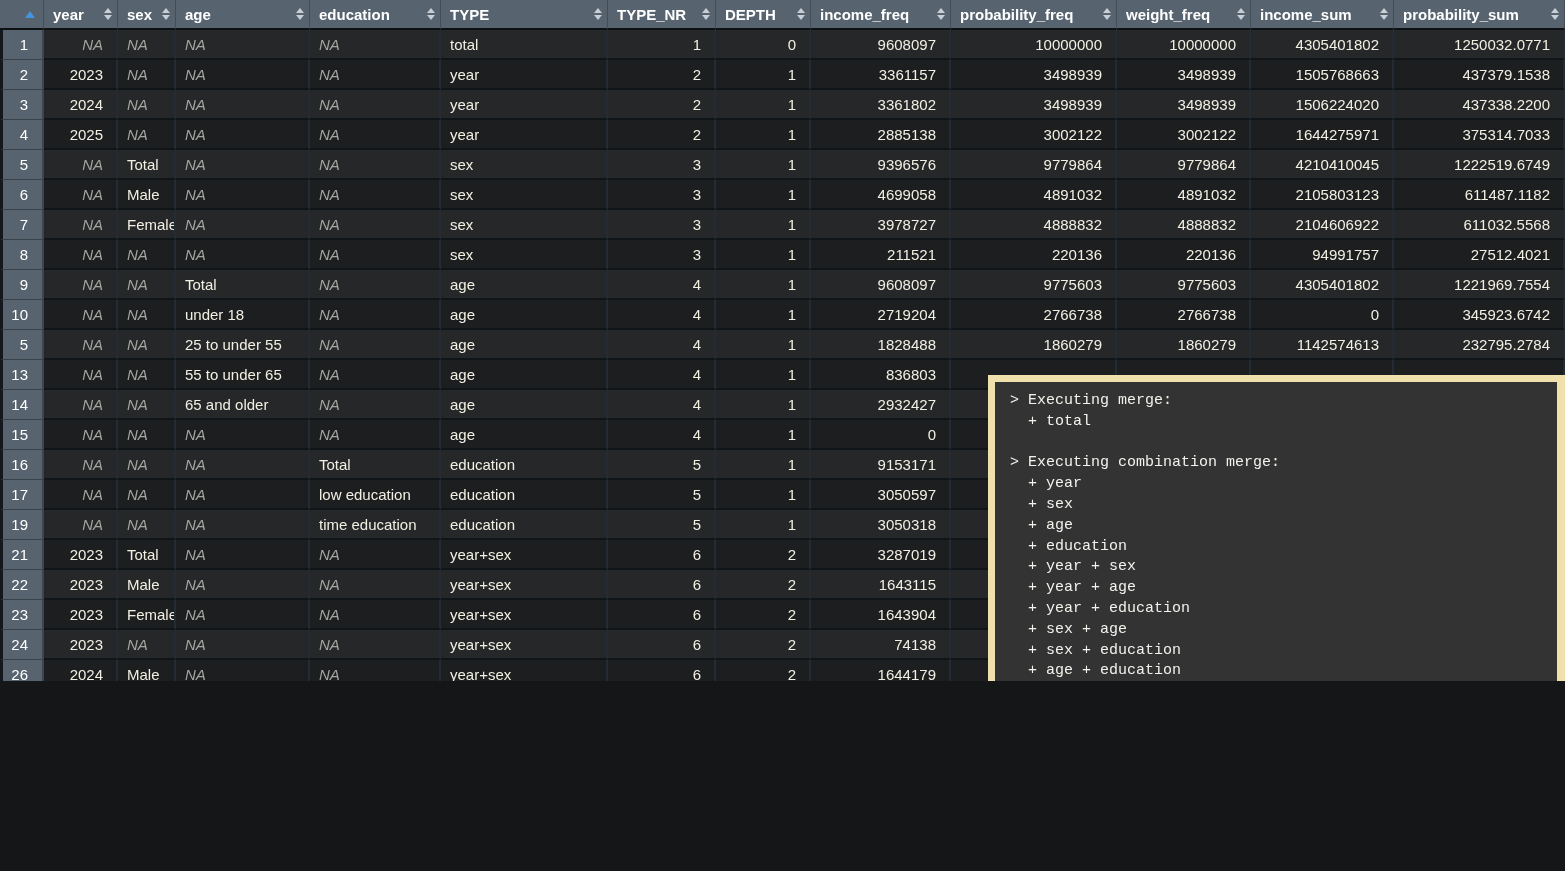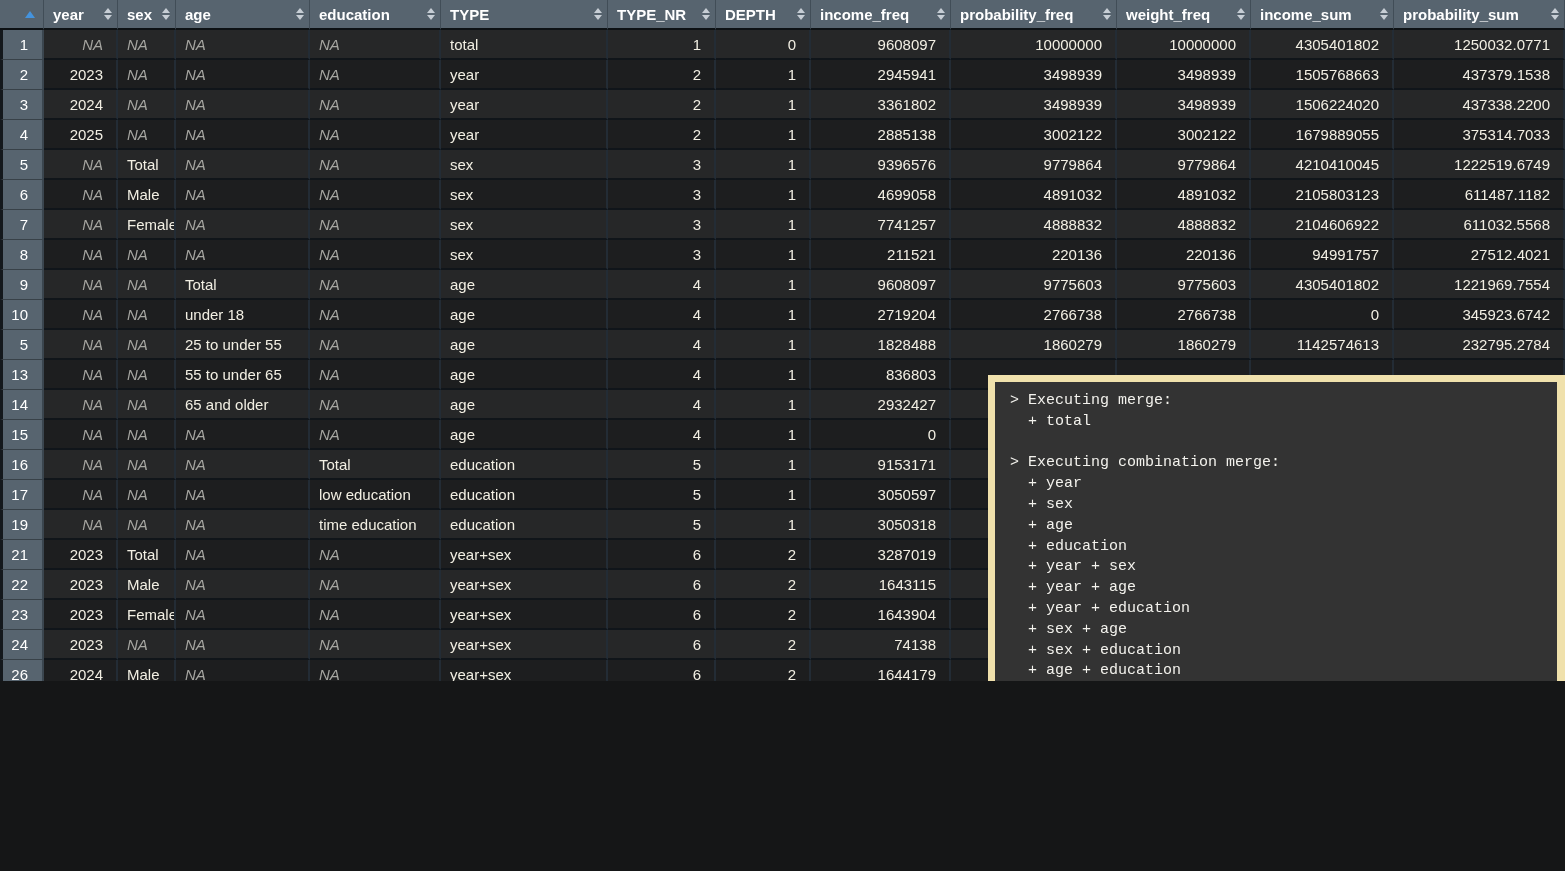--- a/index.html
+++ b/index.html
@@ -137,21 +137,21 @@
         </tr>
         <tr>
           <th class="rownum">2</th>
           <td class="right">2023</td>
           <td class="left na">NA</td>
           <td class="left na">NA</td>
           <td class="left na">NA</td>
           <td class="left">year</td>
           <td class="right">2</td>
           <td class="right">1</td>
-          <td class="right">2945941</td>
+          <td class="right">3361157</td>
           <td class="right">3498939</td>
           <td class="right">3498939</td>
           <td class="right">1505768663</td>
           <td class="right">437379.1538</td>
         </tr>
         <tr>
           <th class="rownum">3</th>
           <td class="right">2024</td>
           <td class="left na">NA</td>
           <td class="left na">NA</td>
@@ -170,21 +170,21 @@
           <td class="right">2025</td>
           <td class="left na">NA</td>
           <td class="left na">NA</td>
           <td class="left na">NA</td>
           <td class="left">year</td>
           <td class="right">2</td>
           <td class="right">1</td>
           <td class="right">2885138</td>
           <td class="right">3002122</td>
           <td class="right">3002122</td>
-          <td class="right">1679889055</td>
+          <td class="right">1644275971</td>
           <td class="right">375314.7033</td>
         </tr>
         <tr>
           <th class="rownum">5</th>
           <td class="right na">NA</td>
           <td class="left">Total</td>
           <td class="left na">NA</td>
           <td class="left na">NA</td>
           <td class="left">sex</td>
           <td class="right">3</td>
@@ -212,21 +212,21 @@
         </tr>
         <tr>
           <th class="rownum">7</th>
           <td class="right na">NA</td>
           <td class="left">Female</td>
           <td class="left na">NA</td>
           <td class="left na">NA</td>
           <td class="left">sex</td>
           <td class="right">3</td>
           <td class="right">1</td>
-          <td class="right">7741257</td>
+          <td class="right">3978727</td>
           <td class="right">4888832</td>
           <td class="right">4888832</td>
           <td class="right">2104606922</td>
           <td class="right">611032.5568</td>
         </tr>
         <tr>
           <th class="rownum">8</th>
           <td class="right na">NA</td>
           <td class="left na">NA</td>
           <td class="left na">NA</td>

